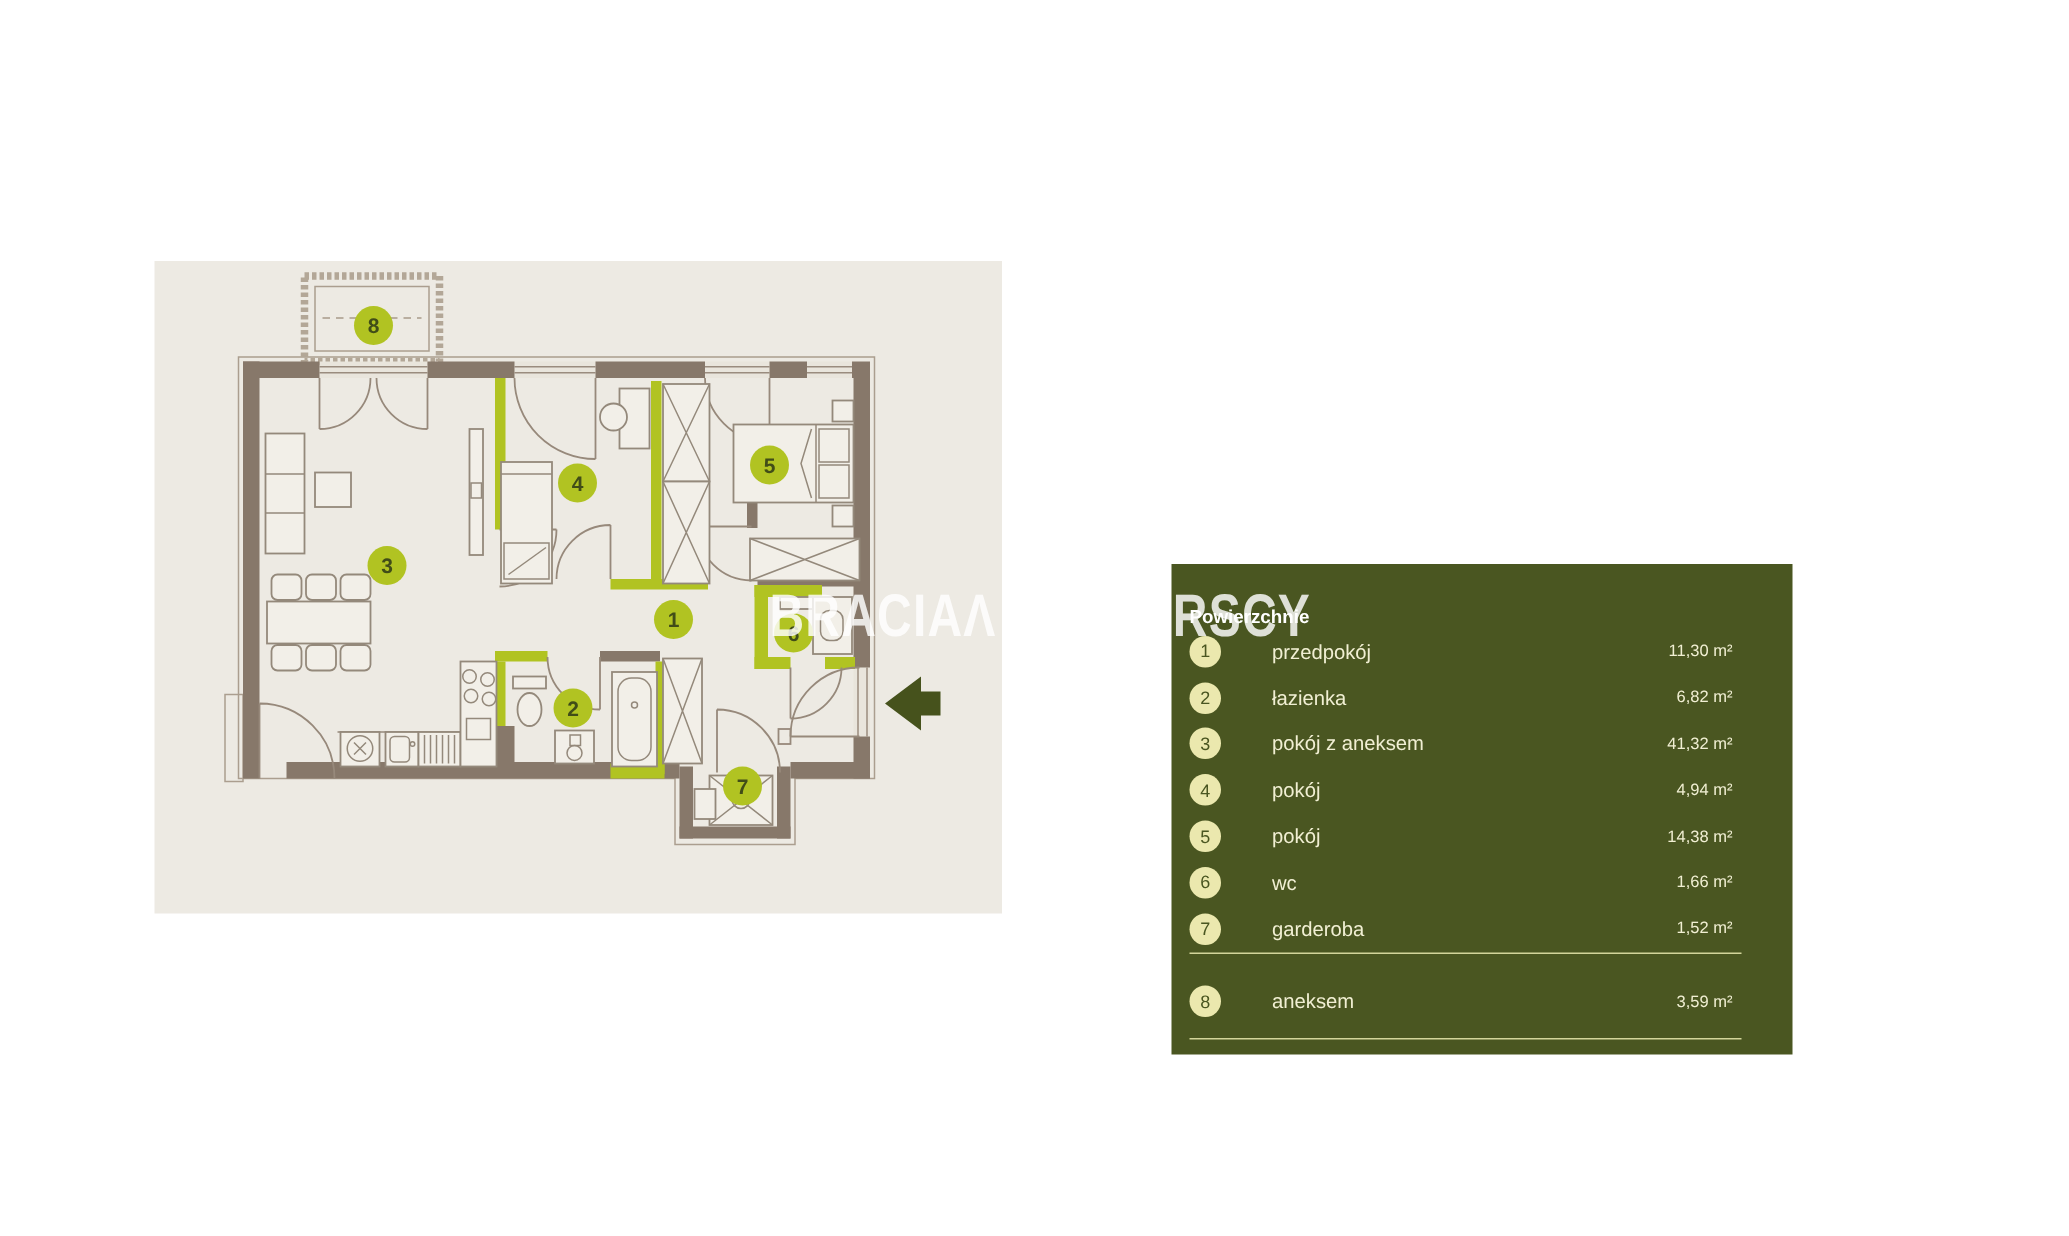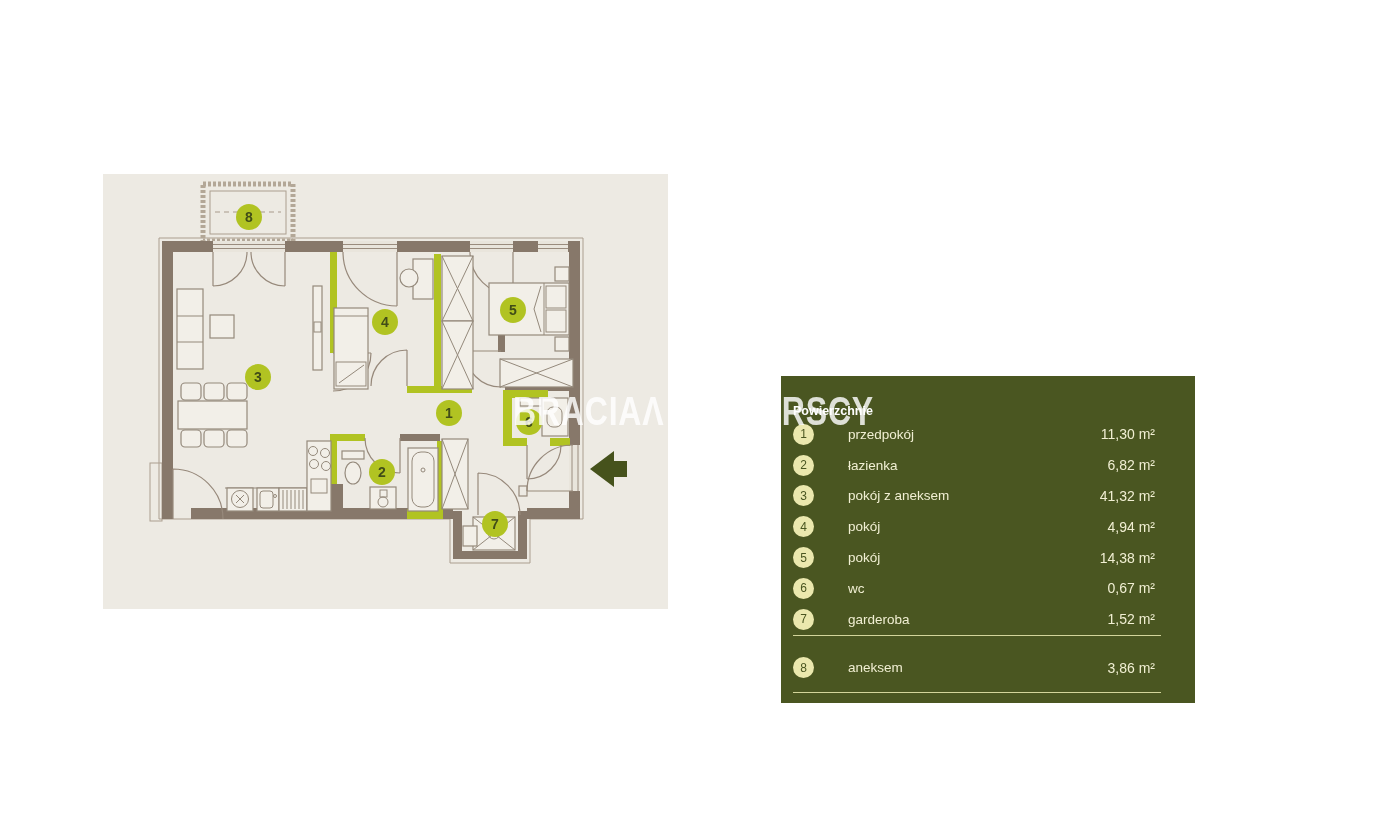--- a/index.html
+++ b/index.html
@@ -25,21 +25,21 @@
   .wm-left{left:513px;}
   .wm-right{left:688px;}
 
   .panel{position:absolute;left:781px;top:376px;width:414px;height:327px;background:var(--panel-olive);z-index:2;}
   .panel-header{position:absolute;left:12px;top:28px;font-size:12.5px;font-weight:700;color:#ffffff;}
   .legend-rows{position:absolute;left:0;right:0;top:43px;}
   .legend-row{height:30.8px;display:flex;align-items:center;padding:0 40px 0 12px;}
   .legend-badge{flex:0 0 21px;width:21px;height:21px;border-radius:50%;background:var(--badge-cream);
     color:var(--panel-olive);font-size:12px;display:flex;align-items:center;justify-content:center;}
   .legend-label{margin-left:34px;font-size:13.5px;color:var(--legend-text);}
-  .legend-area{margin-left:auto;font-size:14px;color:var(--legend-text);}
+  .legend-area{margin-left:auto;font-size:11px;color:var(--legend-text);}
   .legend-divider{border-top:1px solid var(--divider);margin:0 34px 0 12px;}
   .legend-gap{height:17px;}
   .legend-gap-small{height:9px;}
 
   
   .wall{fill:var(--wall-brown);}
   .lime{fill:var(--accent-lime);}
   .winfill{fill:#e9e5dc;}
   .thinline{stroke:#9a8c7e;stroke-width:1;fill:none;}
   .outline{stroke:#ab9e8f;stroke-width:1;fill:none;}
@@ -279,36 +279,36 @@
 
     <div class="legend-row">
       <span class="legend-badge">5</span>
       <span class="legend-label">pokój</span>
       <span class="legend-area">14,38 m²</span>
     </div>
 
     <div class="legend-row">
       <span class="legend-badge">6</span>
       <span class="legend-label">wc</span>
-      <span class="legend-area">0,67 m²</span>
+      <span class="legend-area">1,66 m²</span>
     </div>
 
     <div class="legend-row">
       <span class="legend-badge">7</span>
       <span class="legend-label">garderoba</span>
       <span class="legend-area">1,52 m²</span>
     </div>
   </div>
       <div class="legend-divider"></div>
       <div class="legend-gap"></div>
       <div id="legend-rows-extra">
     <div class="legend-row">
       <span class="legend-badge">8</span>
       <span class="legend-label">aneksem</span>
-      <span class="legend-area">3,86 m²</span>
+      <span class="legend-area">3,59 m²</span>
     </div>
   </div>
       <div class="legend-gap-small"></div>
       <div class="legend-divider"></div>
     </div>
   </div>
 
 </div>
 
 </body></html>

